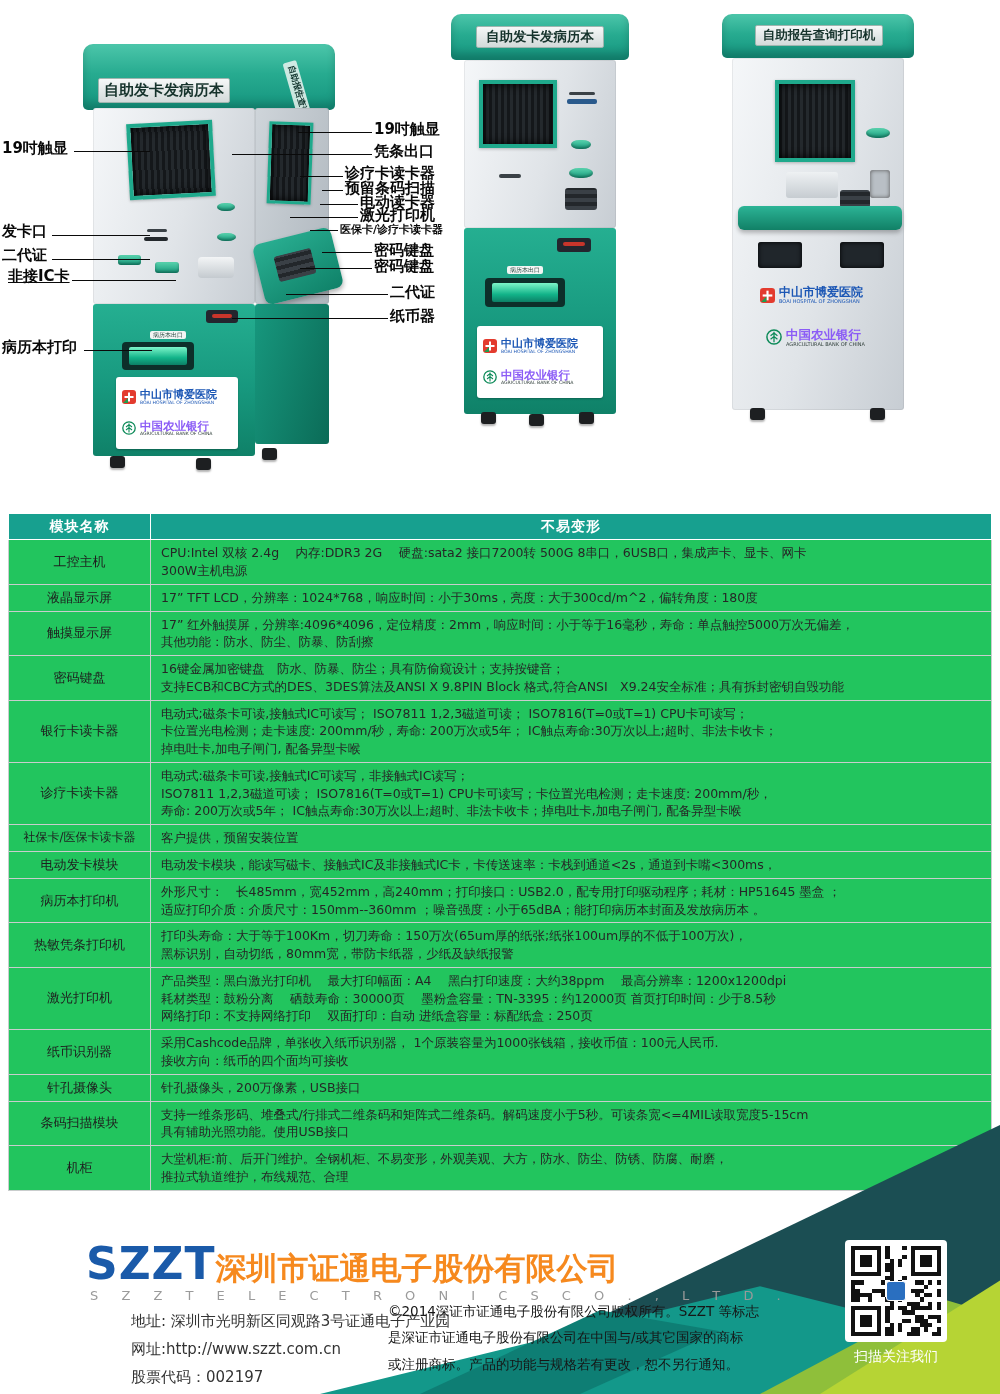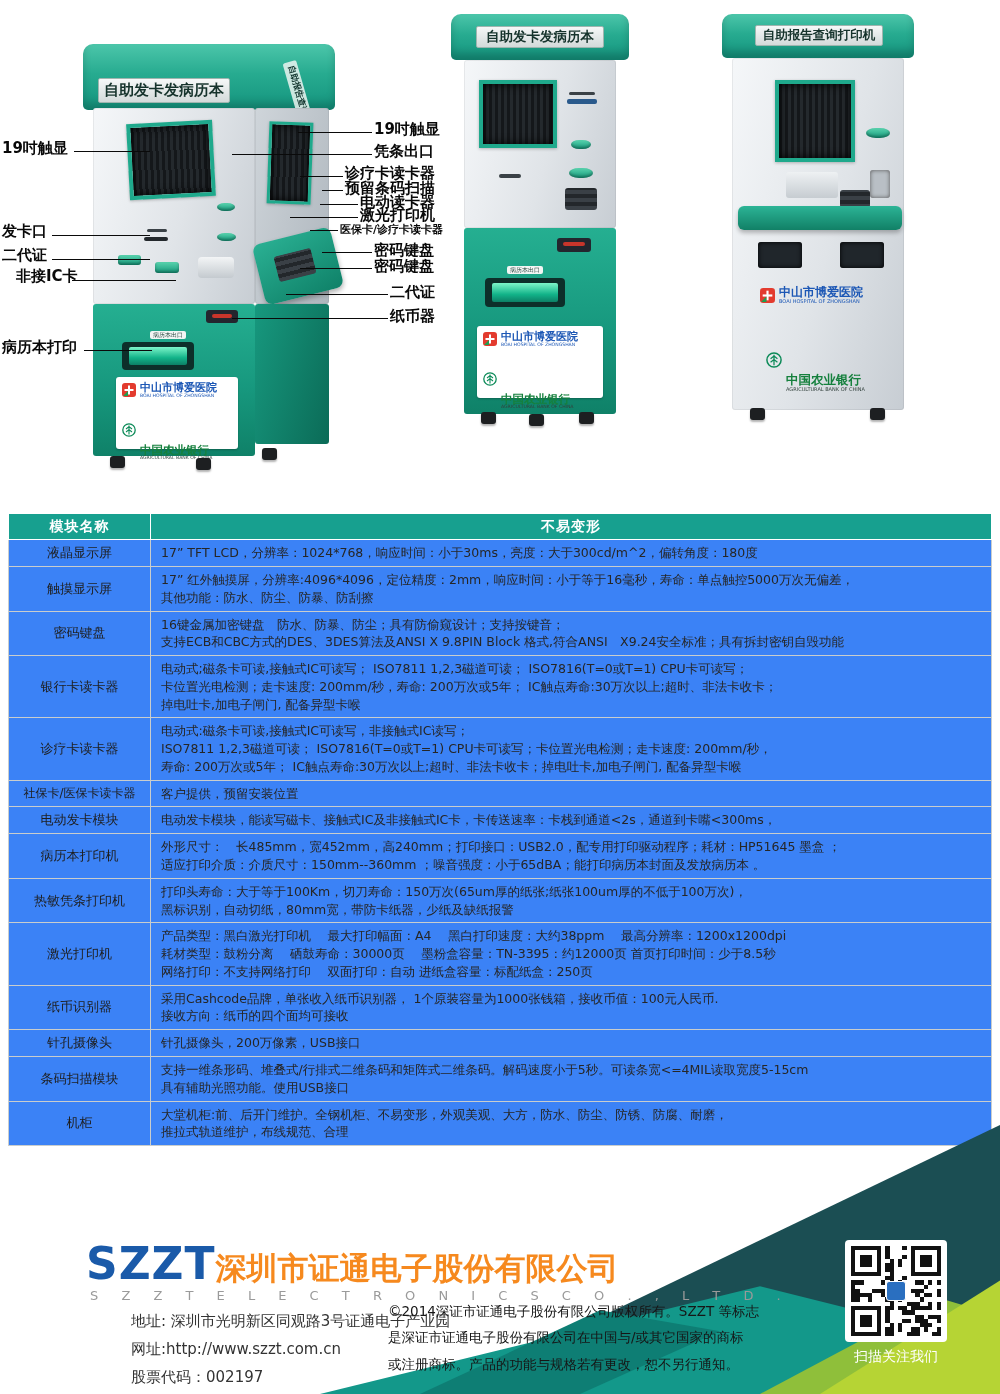--- a/index.html
+++ b/index.html
@@ -35,41 +35,41 @@
                padding:0 3px; border-radius:2px; white-space:nowrap; }
   .billslot { position:absolute; background:#23262e; border-radius:3px; padding:4px 6px; }
   .billslot .red { width:100%; height:4px; background:#c8352b; border-radius:2px; }
   .plaque { position:absolute; background:#fff; border-radius:3px; padding:5px 6px;
             display:flex; flex-direction:column; justify-content:space-around;
             box-shadow:0 1px 2px rgba(0,0,0,.25); }
   .logo-row { display:flex; align-items:center; gap:4px; }
   .logo-texts { display:flex; flex-direction:column; line-height:1.08; }
   .hosp-cn { color:#1c57b5; font-weight:700; }
   .hosp-en { color:#1c57b5; }
-  .bank-cn { color:#15803d; font-weight:700; font-family:"DejaVu Serif","Liberation Serif",serif;margin-top:45px; }
+  .bank-cn { color:#8b5cf6; font-weight:700; font-family:"DejaVu Serif","Liberation Serif",serif; }
   .bank-en { color:#32413c; }
   .wheel { position:absolute; width:15px; height:12px; background:#1d1f21; border-radius:3px;
            box-shadow:0 2px 2px rgba(0,0,0,.3); }
   .shelf { position:absolute; background:linear-gradient(180deg,#2cb496,#118066);
            border-radius:6px; box-shadow:0 3px 4px rgba(0,0,0,.25); }
   .sidewing { position:absolute; background:linear-gradient(160deg,#2ab093,#0f8168);
               border-radius:8px; transform:rotate(-14deg); box-shadow:0 3px 5px rgba(0,0,0,.3); }
   .keypadpad { position:absolute; background:#2c3136; border-radius:3px;
                background-image:repeating-linear-gradient(0deg,#3a4046 0 4px,#23272b 4px 8px); }
   .side-sign { position:absolute; transform:rotate(74deg); transform-origin:left top;
                color:#11332c; background:rgba(235,243,240,.85); font-weight:700;
                padding:1px 4px; white-space:nowrap; border-radius:2px; }
 
   
   .callout-text { position:absolute; font-weight:600; color:#090909; white-space:nowrap; font-size:15px; }
   .callout-line { position:absolute; height:0; border-top:1.6px solid #0a0a0a; }
 
   
   #spec-table-wrap { position:absolute; left:8px; top:513px; width:984px; z-index:1; }
-  table#spec { width:100%; border-collapse:collapse; table-layout:fixed; background:#3b82f6; }
+  table#spec { width:100%; border-collapse:collapse; table-layout:fixed; background:#22c55e; }
   #spec th { background:#17a08f; color:#fff; font-size:14px; font-weight:600; letter-spacing:1px;
              height:26px; border:1px solid #fff; }
   #spec th.mod-h { width:142px; }
   #spec td { border:1px solid #c9cdcd; vertical-align:middle; }
   #spec td.mod { width:142px; text-align:center; font-size:13px; color:#1e1e1e; padding:4px 2px; }
   #spec td.spec { font-size:12.5px; line-height:1.42; padding:4px 10px; white-space:pre-line; color:#262626; }
 
   
   #bg-shapes { position:absolute; left:0; top:1095px; width:1000px; height:299px; z-index:2; pointer-events:none; }
   .shp { position:absolute; inset:0; }
@@ -252,21 +252,21 @@
     <div class="wheel" style="left:148px;top:394px;"></div>
   </div>
 
   <div id="callouts">
       <span class="callout-text" style="left: 2px; top: 139px;">19吋触显</span>
       <div class="callout-line" style="left: 74px; top: 151px; width: 76px;"></div>
       <span class="callout-text" style="left: 2px; top: 222px;">发卡口</span>
       <div class="callout-line" style="left: 52px; top: 235px; width: 98px;"></div>
       <span class="callout-text" style="left: 2px; top: 246px;">二代证</span>
       <div class="callout-line" style="left: 52px; top: 259px; width: 98px;"></div>
-      <span class="callout-text" style="left: 16px; top: 267px;">非接IC卡</span>
+      <span class="callout-text" style="left: 8px; top: 267px; text-decoration: underline;">非接IC卡</span>
       <div class="callout-line" style="left: 72px; top: 280px; width: 104px;"></div>
       <span class="callout-text" style="left: 2px; top: 338px;">病历本打印</span>
       <div class="callout-line" style="left: 84px; top: 350px; width: 68px;"></div>
       <span class="callout-text" style="left: 374px; top: 120px; font-size: 15px;">19吋触显</span>
       <div class="callout-line" style="left: 298px; top: 132px; width: 74px;"></div>
       <span class="callout-text" style="left: 374px; top: 142px; font-size: 15px;">凭条出口</span>
       <div class="callout-line" style="left: 232px; top: 154px; width: 140px;"></div>
       <span class="callout-text" style="left: 345px; top: 164px; font-size: 15px;">诊疗卡读卡器</span>
       <div class="callout-line" style="left: 300px; top: 176px; width: 43px;"></div>
       <span class="callout-text" style="left: 345px; top: 179px; font-size: 15px;">预留条码扫描</span>
@@ -290,20 +290,25 @@
 
 <div id="spec-table-wrap">
   <table id="spec">
     <thead>
       <tr>
         <th class="mod-h">模块名称</th>
         <th>不易变形</th>
       </tr>
     </thead>
     <tbody>
+        <tr>
+          <td class="mod">工控主机</td>
+          <td class="spec">CPU:Intel 双核 2.4g　 内存:DDR3  2G　 硬盘:sata2 接口7200转 500G  8串口，6USB口，集成声卡、显卡、网卡
+300W主机电源</td>
+        </tr>
         <tr>
           <td class="mod">液晶显示屏</td>
           <td class="spec">17” TFT LCD，分辨率：1024*768，响应时间：小于30ms，亮度：大于300cd/m^2，偏转角度：180度</td>
         </tr>
         <tr>
           <td class="mod">触摸显示屏</td>
           <td class="spec">17” 红外触摸屏，分辨率:4096*4096，定位精度：2mm，响应时间：小于等于16毫秒，寿命：单点触控5000万次无偏差，
 其他功能：防水、防尘、防暴、防刮擦</td>
         </tr>
         <tr>

